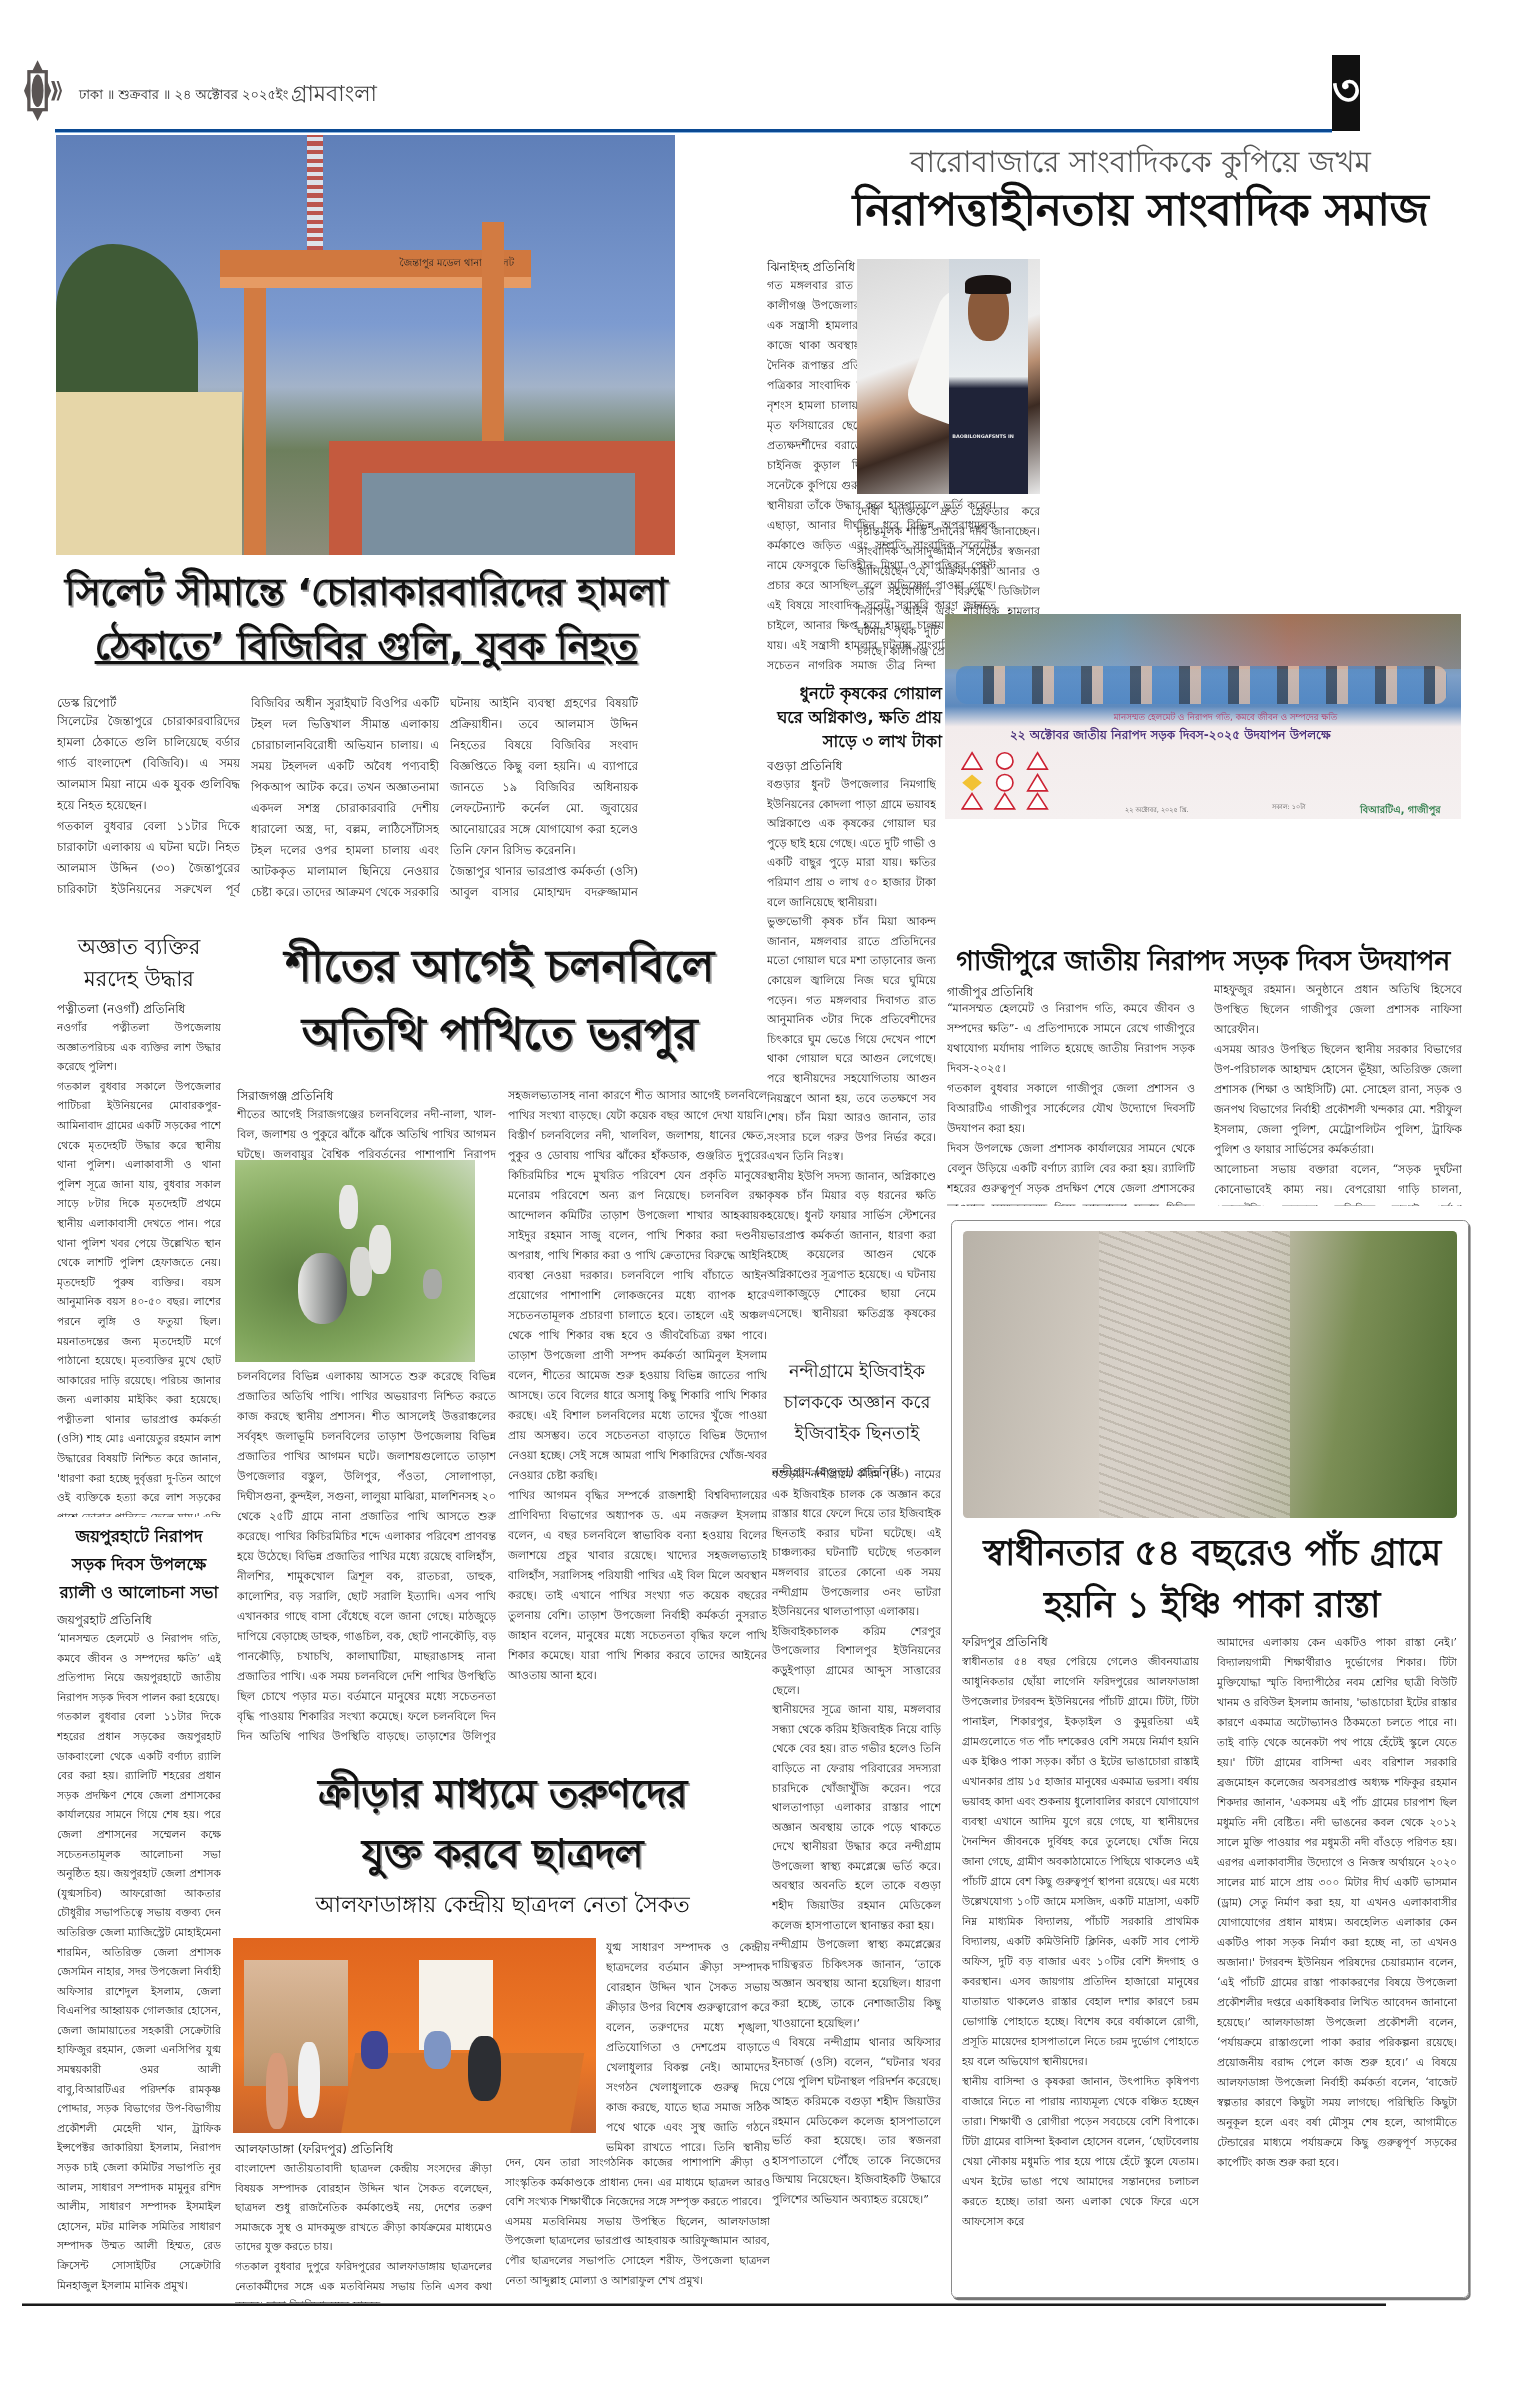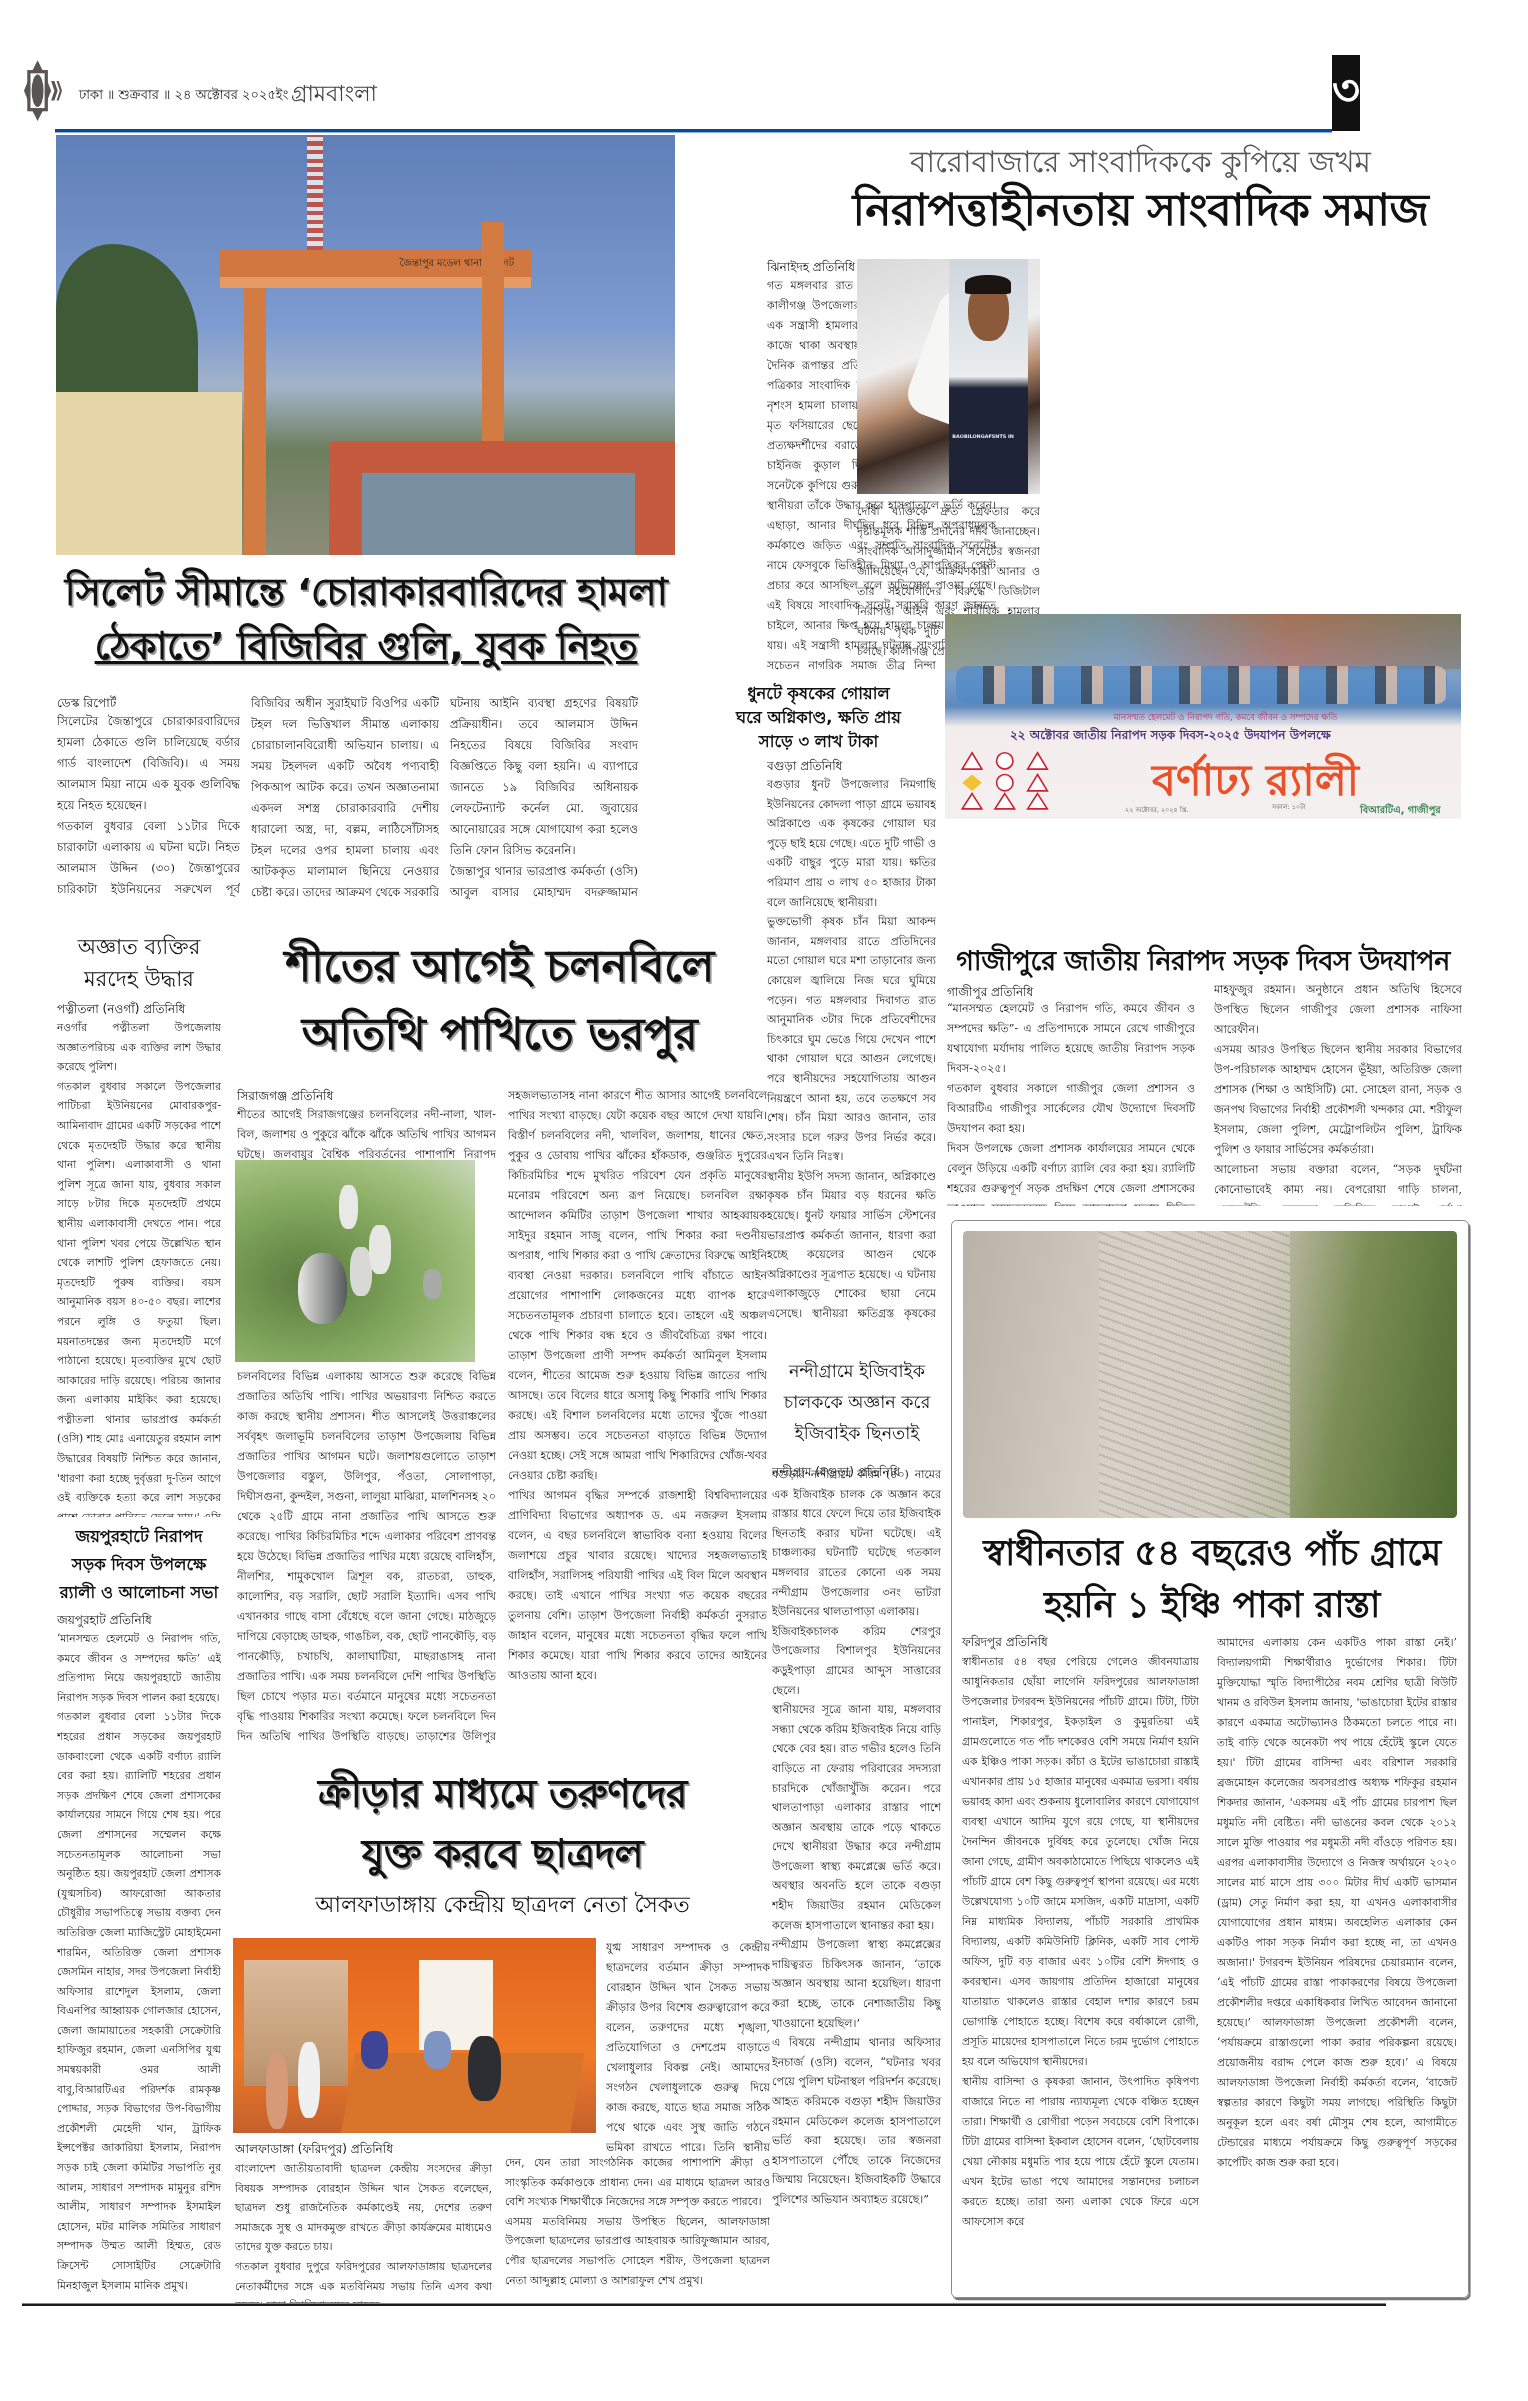--- a/index.html
+++ b/index.html
@@ -74,32 +74,31 @@
 </div>
 <div class="photo" style="left:949px;top:259px;width:76px;height:235px;"></div>
 <div class="photo" style="left:949px;top:259px;width:79px;height:235px;background:linear-gradient(180deg,#cfd6dd 0%,#e9edf0 50%,#1f2338 55%,#1f2338 100%);">
   <div class="abs" style="left:19px;top:22px;width:41px;height:60px;background:#8a5a3b;border-radius:45%;"></div>
   <div class="abs" style="left:16.4px;top:16.4px;width:46px;height:19px;background:#1a1413;border-radius:45% 45% 10% 10%;"></div>
   <div class="abs" style="left:3.3px;top:174px;width:74px;font-size:4.9px;color:#eee;font-weight:bold;white-space:nowrap;overflow:hidden;">BAOBILONGAFSNTS IN</div>
 </div>
 
 <div class="abs body-text" style="left:857px;top:502px;width:183px;height:169px;font-size:11px;line-height:20px;">দোষী ব্যক্তিকে দ্রুত গ্রেফতার করে দৃষ্টান্তমূলক শাস্তি প্রদানের দাবি জানাচ্ছেন। সাংবাদিক আসাদুজ্জামান সনেটের স্বজনরা জানিয়েছেন যে, আক্রমণকারী আনার ও তার সহযোগীদের বিরুদ্ধে ডিজিটাল নিরাপত্তা আইন এবং শারীরিক হামলার ঘটনায় পৃথক দুটি মামলা করার প্রস্তুতি চলছে। কালীগঞ্জ প্রেসক্লাবের পক্ষ থেকে</div>
 
-<div class="abs hl-plain" style="left:734px;top:682px;width:169px;font-size:16.4px;line-height:24px;font-weight:bold;">ধুনটে কৃষকের গোয়াল ঘরে অগ্নিকাণ্ড, ক্ষতি প্রায় সাড়ে ৩ লাখ টাকা</div>
+<div class="abs hl-plain" style="left:773px;top:682px;width:169px;font-size:16.4px;line-height:24px;font-weight:bold;text-align:right;">ধুনটে কৃষকের গোয়াল ঘরে অগ্নিকাণ্ড, ক্ষতি প্রায় সাড়ে ৩ লাখ টাকা</div>
 <div class="abs dateline" style="left:767px;top:756px;">বগুড়া প্রতিনিধি</div>
 <div class="abs body-text" style="left:767px;top:775px;width:169px;height:549px;white-space:pre-line;font-size:11px;line-height:19.6px;">বগুড়ার ধুনট উপজেলার নিমগাছি ইউনিয়নের কোদলা পাড়া গ্রামে ভয়াবহ অগ্নিকাণ্ডে এক কৃষকের গোয়াল ঘর পুড়ে ছাই হয়ে গেছে। এতে দুটি গাভী ও একটি বাছুর পুড়ে মারা যায়। ক্ষতির পরিমাণ প্রায় ৩ লাখ ৫০ হাজার টাকা বলে জানিয়েছে স্থানীয়রা।
 ভুক্তভোগী কৃষক চাঁন মিয়া আকন্দ জানান, মঙ্গলবার রাতে প্রতিদিনের মতো গোয়াল ঘরে মশা তাড়ানোর জন্য কোয়েল জ্বালিয়ে নিজ ঘরে ঘুমিয়ে পড়েন। গত মঙ্গলবার দিবাগত রাত আনুমানিক ৩টার দিকে প্রতিবেশীদের চিৎকারে ঘুম ভেঙে গিয়ে দেখেন পাশে থাকা গোয়াল ঘরে আগুন লেগেছে। পরে স্থানীয়দের সহযোগিতায় আগুন নিয়ন্ত্রণে আনা হয়, তবে ততক্ষণে সব শেষ। চাঁন মিয়া আরও জানান, তার সংসার চলে গরুর উপর নির্ভর করে। এখন তিনি নিঃস্ব।
 স্থানীয় ইউপি সদস্য জানান, অগ্নিকাণ্ডে কৃষক চাঁন মিয়ার বড় ধরনের ক্ষতি হয়েছে। ধুনট ফায়ার সার্ভিস স্টেশনের ভারপ্রাপ্ত কর্মকর্তা জানান, ধারণা করা হচ্ছে কয়েলের আগুন থেকে অগ্নিকাণ্ডের সূত্রপাত হয়েছে। এ ঘটনায় এলাকাজুড়ে শোকের ছায়া নেমে এসেছে। স্থানীয়রা ক্ষতিগ্রস্ত কৃষকের পাশে দাঁড়ানোর জন্য প্রশাসনের সহযোগিতা কামনা করেছেন।</div>
 
 <div class="photo" style="left:945px;top:614px;width:516px;height:205px;background:linear-gradient(180deg,#6a7a5a 0%,#7fa0c8 30%,#5d89bd 45%,#f3ecec 55%,#f5f0f0 100%);">
   <div class="abs" style="left:0;top:0;width:516px;height:55px;background:linear-gradient(90deg,#9fa080,#7fa3c9,#c86c54,#8a7a6a);opacity:.6;"></div>
   <div class="abs" style="left:11px;top:52px;width:491px;height:38px;background:repeating-linear-gradient(90deg,#4f88c6 0 27px,#2e3b4a 27px 38px,#e7c1a6 38px 49px);opacity:.7;border-radius:11px;"></div>
   <div class="abs" style="left:65px;top:96px;width:431px;font-size:8.7px;color:#b23a6a;text-align:center;white-space:nowrap;overflow:hidden;">মানসম্মত হেলমেট ও নিরাপদ গতি, কমবে জীবন ও সম্পদের ক্ষতি</div>
   <div class="abs" style="left:65px;top:112px;width:448px;font-size:12px;color:#4a2f7a;font-weight:bold;white-space:nowrap;overflow:hidden;">২২ অক্টোবর জাতীয় নিরাপদ সড়ক দিবস-২০২৫ উদযাপন উপলক্ষে</div>
-  <div class="abs" style="left:136px;top:134px;width:349px;font-size:43px;color:#e8512a;font-weight:bold;text-align:center;white-space:nowrap;">বর্ণাঢ্য র‍্যালী</div>
   <div class="abs" style="left:16.4px;top:136px;width:93px;height:60px;">
     <svg width="93" height="60" viewBox="0 0 170 110">
       <polygon points="20,5 38,35 2,35" fill="#fff" stroke="#c23" stroke-width="3"></polygon>
       <circle cx="80" cy="20" r="15" fill="#fff" stroke="#c23" stroke-width="3"></circle>
       <polygon points="140,5 158,35 122,35" fill="#fff" stroke="#c23" stroke-width="3"></polygon>
       <polygon points="20,45 38,60 20,75 2,60" fill="#f2c233"></polygon>
       <circle cx="80" cy="60" r="15" fill="#fff" stroke="#c23" stroke-width="3"></circle>
       <polygon points="140,45 158,75 122,75" fill="#fff" stroke="#c23" stroke-width="3"></polygon>
       <polygon points="20,80 38,108 2,108" fill="#fff" stroke="#c23" stroke-width="3"></polygon>
       <polygon points="80,80 98,108 62,108" fill="#fff" stroke="#c23" stroke-width="3"></polygon>

